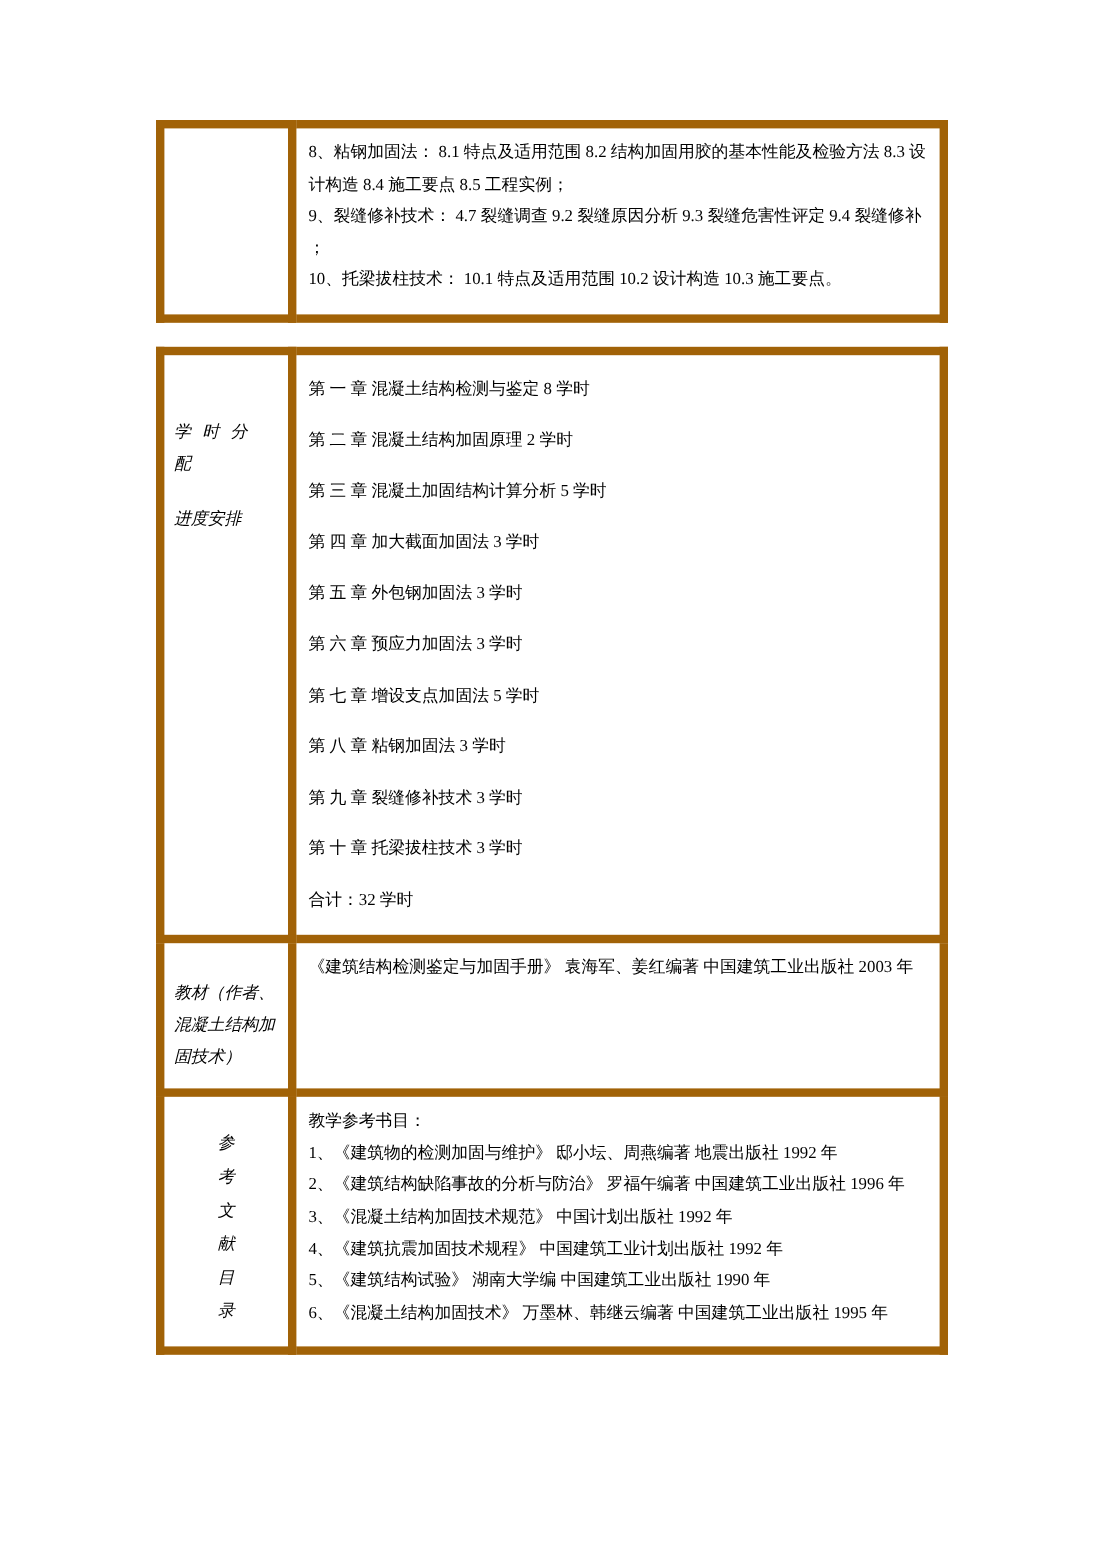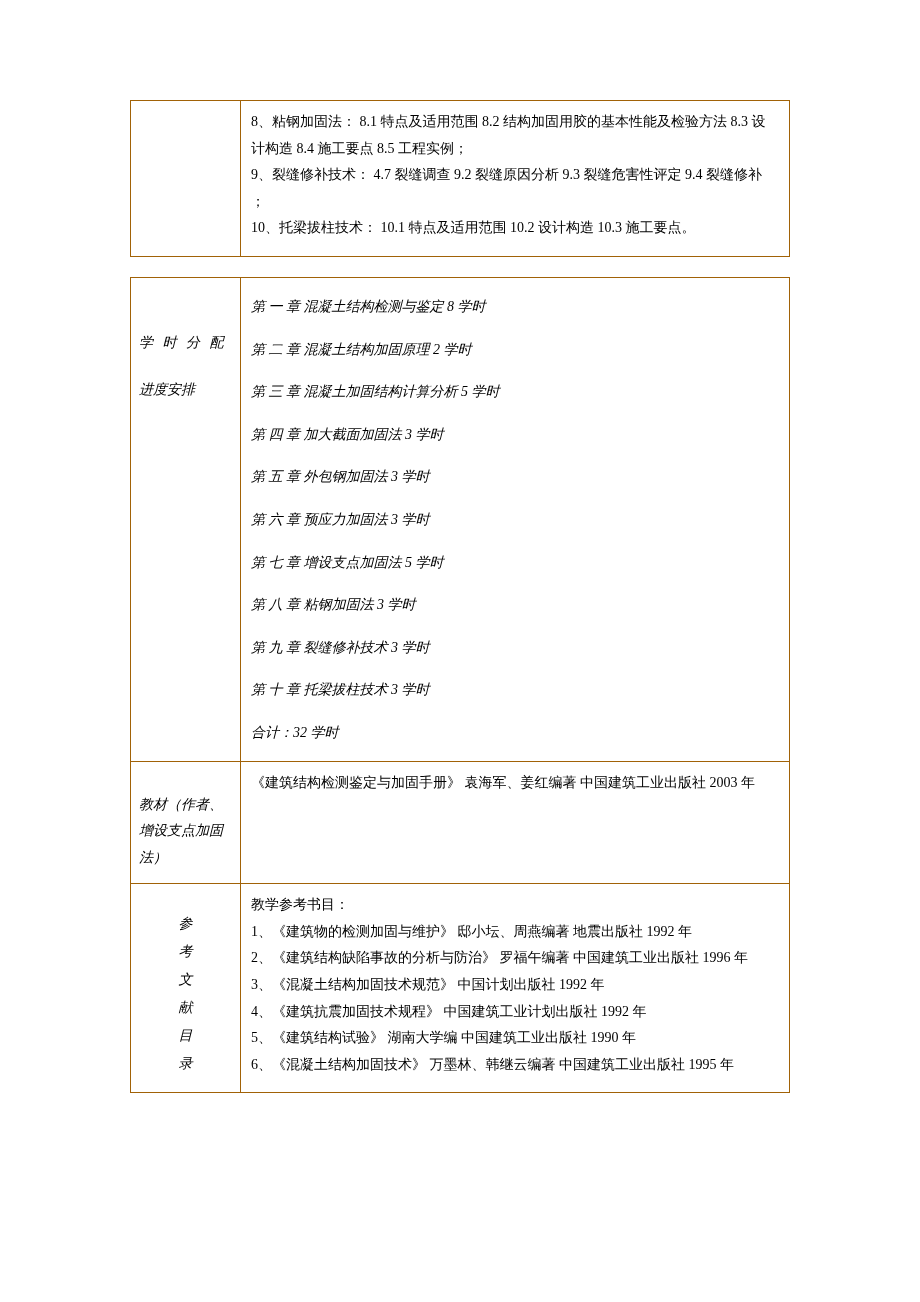--- a/index.html
+++ b/index.html
@@ -15,39 +15,38 @@
       padding: 100px 130px 60px 130px;
       width: 920px;
       line-height: 1.9;
     }
     table {
       width: 100%;
       border-collapse: collapse;
       border: 1px solid #000;
     }
     td {
-      border: 1px solid #a16207;
+      border: 7px solid #a16207;
       padding: 8px 10px;
       vertical-align: top;
     }
     td.label-cell {
       width: 110px;
       vertical-align: top;
       padding: 12px 8px;
       font-style: italic;
     }
     td.content-cell {
       padding: 8px 10px 14px 10px;
     }
     .spaced {
       letter-spacing: 3px;
     }
     .chapter-line {
       padding-top: 16px;
-      font-style: italic;
     }
     .chapter-line:first-child {
       padding-top: 8px;
     }
     .table-gap {
       margin-top: 20px;
     }
     .ref-label {
       text-align: center;
       line-height: 2.0;
@@ -88,21 +87,21 @@
       <div class="chapter-line">第  七  章  增设支点加固法  5 学时</div>
       <div class="chapter-line">第  八  章  粘钢加固法  3 学时</div>
       <div class="chapter-line">第  九  章  裂缝修补技术  3 学时</div>
       <div class="chapter-line">第  十  章  托梁拔柱技术  3 学时</div>
       <div class="chapter-line">合计：32 学时</div>
     </td>
   </tr>
   <tr>
     <td class="label-cell">
       <div style="height:18px;"></div>
-      <div>教材（作者、增设支点加固法）</div>
+      <div>教材（作者、混凝土结构加固技术）</div>
     </td>
     <td class="content-cell" style="margin-top:36px;">
       <div>《建筑结构检测鉴定与加固手册》  袁海军、姜红编著  中国建筑工业出版社  2003 年</div>
     </td>
   </tr>
   <tr>
     <td class="label-cell ref-label">
       <div style="height:14px;"></div>
       <div>参</div>
       <div>考</div>

